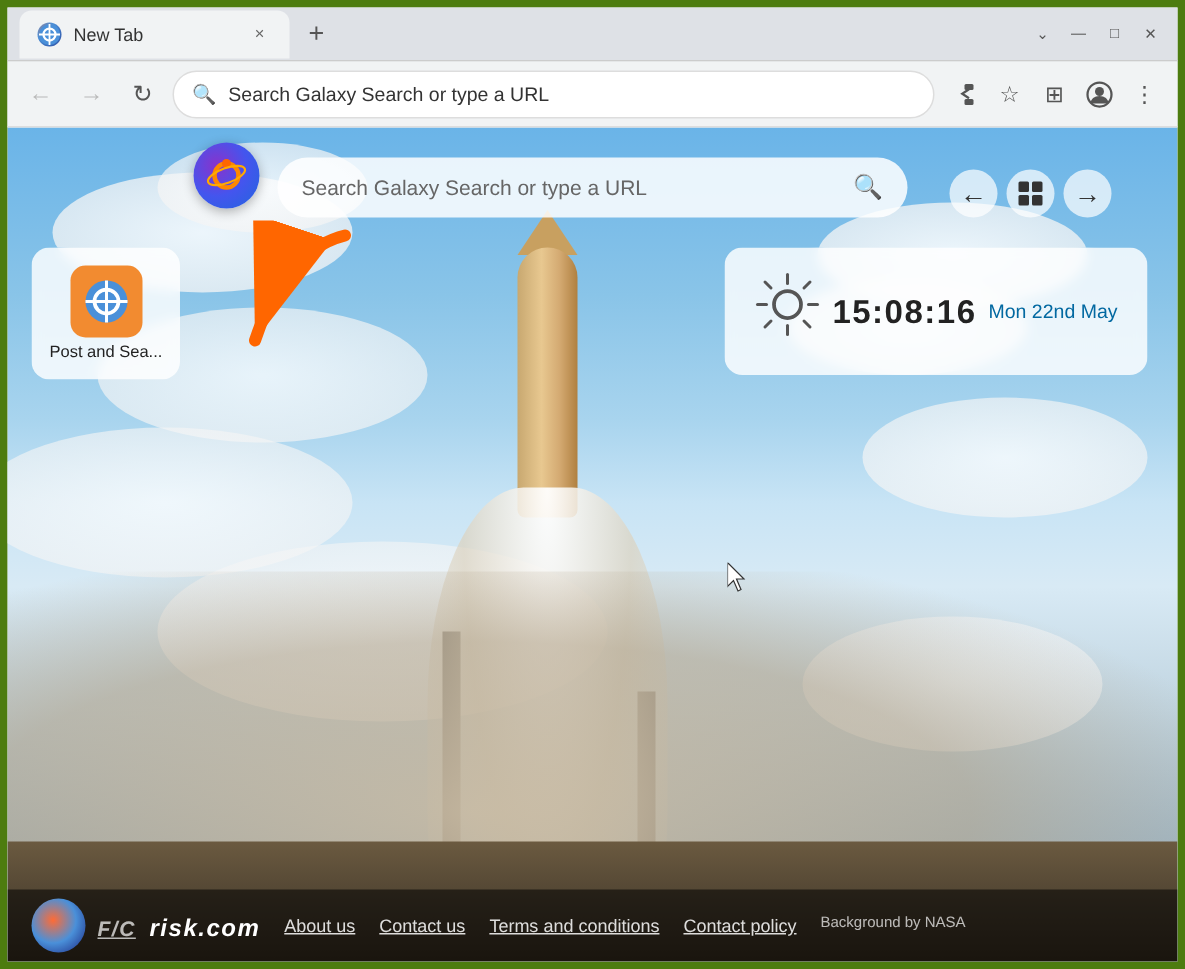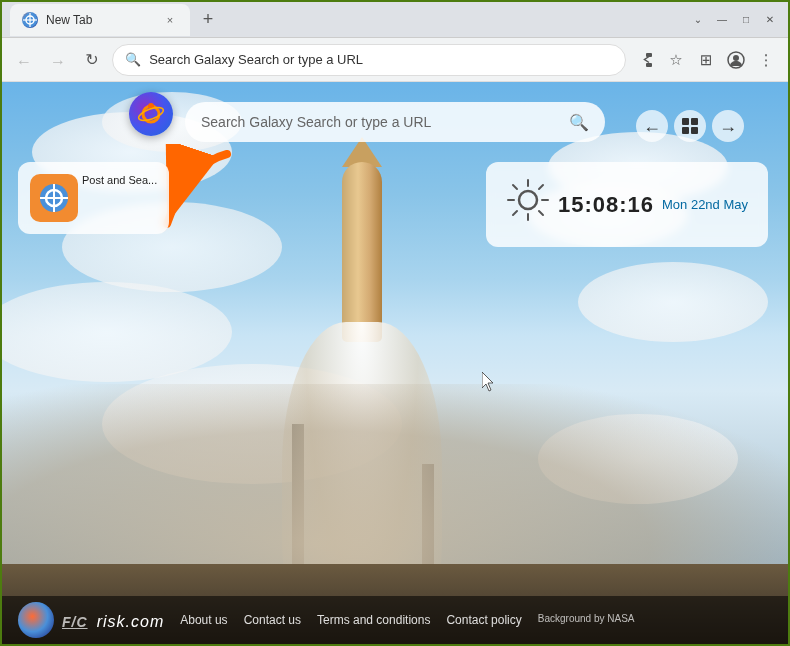--- a/index.html
+++ b/index.html
@@ -2,21 +2,21 @@
 <html><head>
   <meta charset="utf-8">
   <style>
     * { margin: 0; padding: 0; box-sizing: border-box; }
     body { width: 790px; height: 646px; overflow: hidden; font-family: 'Segoe UI', Arial, sans-serif; }
 
     
     .browser-window {
       width: 790px;
       height: 646px;
-      border: 2px solid #4d7c0f;
+      border: 5px solid #4d7c0f;
       display: flex;
       flex-direction: column;
       background: #f1f3f4;
     }
 
     
     .title-bar {
       height: 36px;
       background: #dee1e6;
       display: flex;
@@ -325,21 +325,22 @@
       border-radius: 12px;
       padding: 12px;
       display: flex;
       flex-direction: column;
       gap: 8px;
       min-width: 90px;
       backdrop-filter: blur(4px);
     }
     .shortcut-item {
       display: flex;
-      flex-direction: row;
+      flex-direction: column;
+      align-items: center;
       gap: 4px;
       cursor: pointer;
     }
     .shortcut-icon {
       width: 48px;
       height: 48px;
       border-radius: 10px;
       background: #f28b30;
       display: flex;
       align-items: center;
@@ -431,20 +432,21 @@
     }
     .footer-links {
       display: flex;
       gap: 16px;
       flex: 1;
     }
     .footer-link {
       font-size: 12px;
       color: rgba(255,255,255,0.85);
       cursor: pointer;
+      text-decoration: underline;
     }
     .footer-credit {
       font-size: 10px;
       color: rgba(255,255,255,0.7);
     }
 
     
     .orange-arrow {
       position: absolute;
       top: 62px;
@@ -609,21 +611,21 @@
     </div>
 
     <svg class="cursor" viewBox="0 0 12 20">
       <path d="M 0 0 L 0 16 L 4 12 L 7 19 L 9 18 L 6 11 L 11 11 Z" fill="white" stroke="#333" stroke-width="0.8"></path>
     </svg>
 
     <div class="footer-bar">
       <div class="footer-logo-circle"></div>
       <div class="footer-brand">
         <span style="font-size:14px;font-weight:bold;color:rgba(255,255,255,0.7);font-style:italic;text-decoration:underline;">F/C</span>
-        <span style="font-size:16px;font-weight:normal;color:white;margin-left:2px;">risk.com</span>
+        <span style="font-size:16px;font-weight:bold;color:white;margin-left:2px;">risk.com</span>
       </div>
       <div class="footer-links">
         <span class="footer-link">About us</span>
         <span class="footer-link">Contact us</span>
         <span class="footer-link">Terms and conditions</span>
         <span class="footer-link">Contact policy</span>
         <span class="footer-credit">Background by NASA</span>
       </div>
     </div>
 

